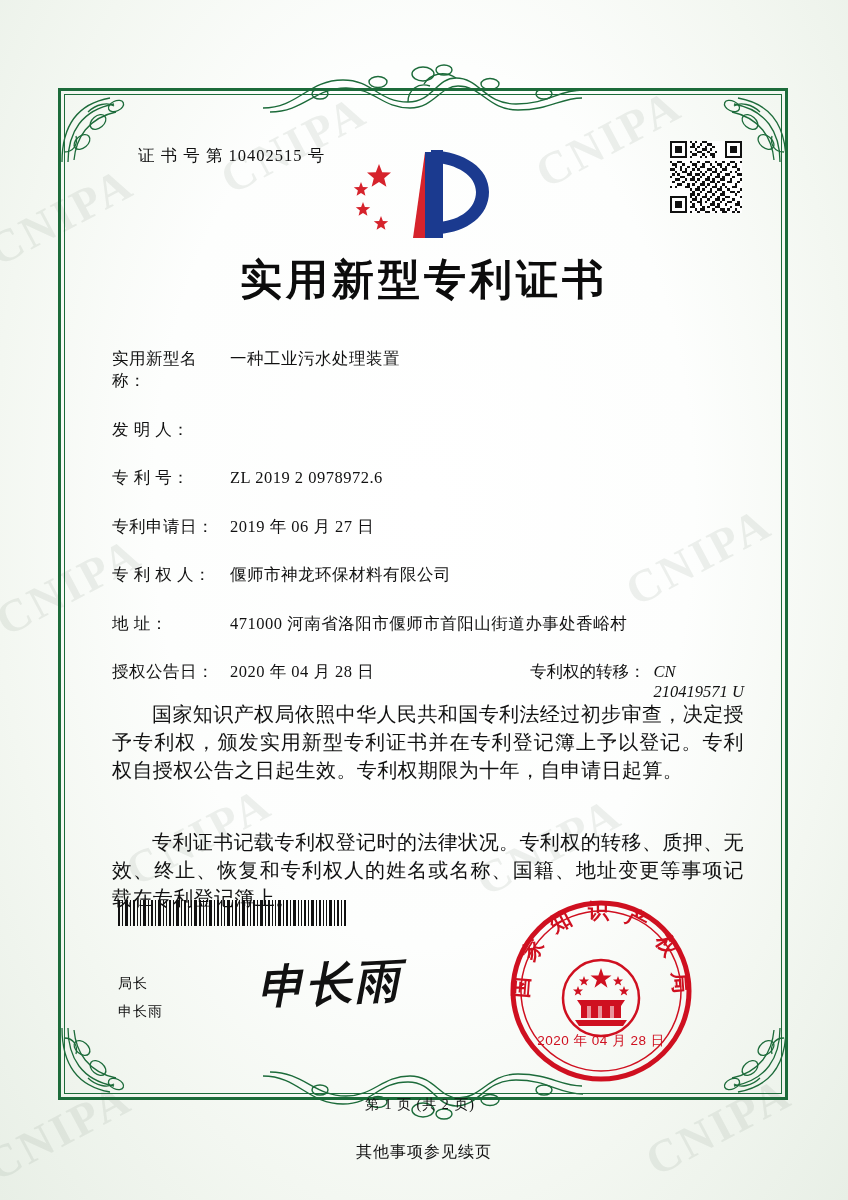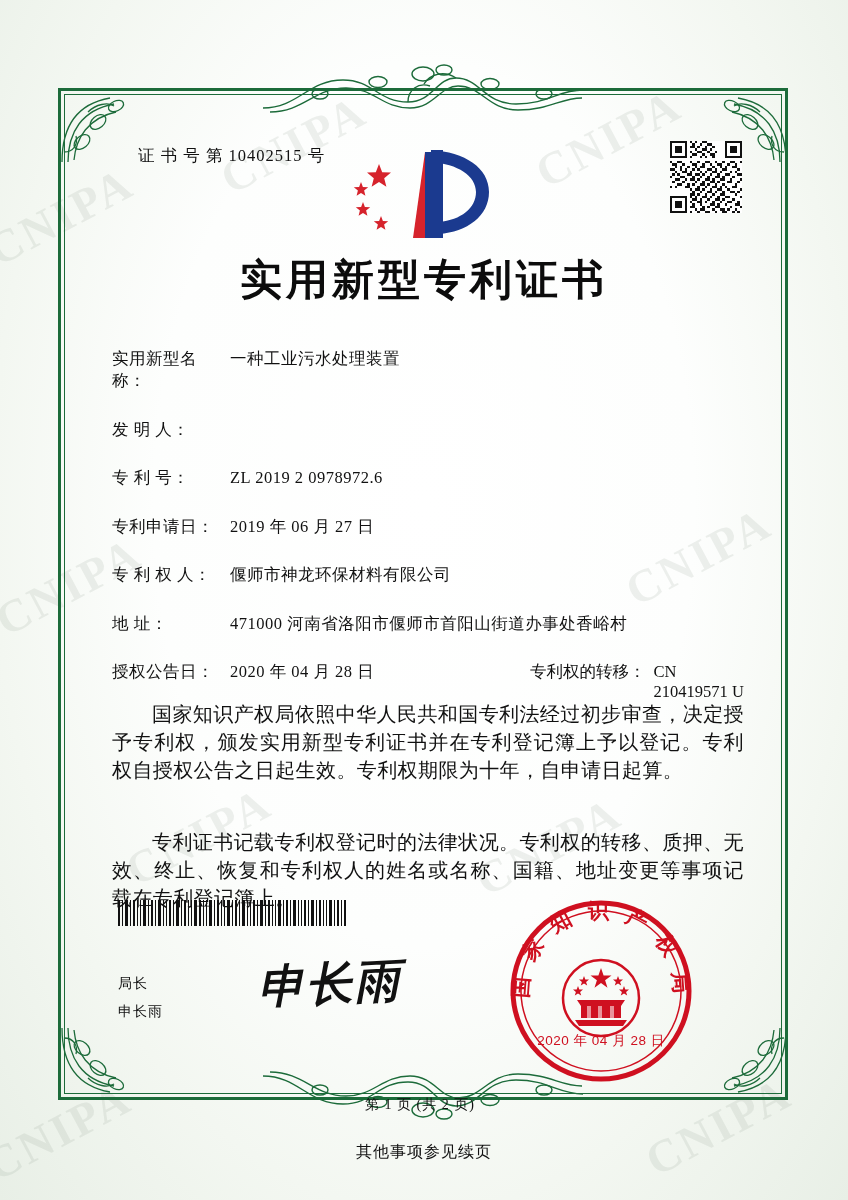--- a/index.html
+++ b/index.html
@@ -156,21 +156,21 @@
     letter-spacing: 0.5px;
   }
   .field.dual .val {
     flex: 0 0 auto;
     width: 300px;
   }
   .field.dual .lbl2 {
     flex: 0 0 auto;
     margin-right: 8px;
   }
-  .field.dual .val2 { flex: 1; }
+  .field.dual .val2 { flex: 1; font-style: italic; }
 
   .para {
     position: absolute;
     left: 112px;
     width: 632px;
     font-size: 20px;
     line-height: 28px;
     color: #111;
     text-align: justify;
     letter-spacing: 0.4px;

